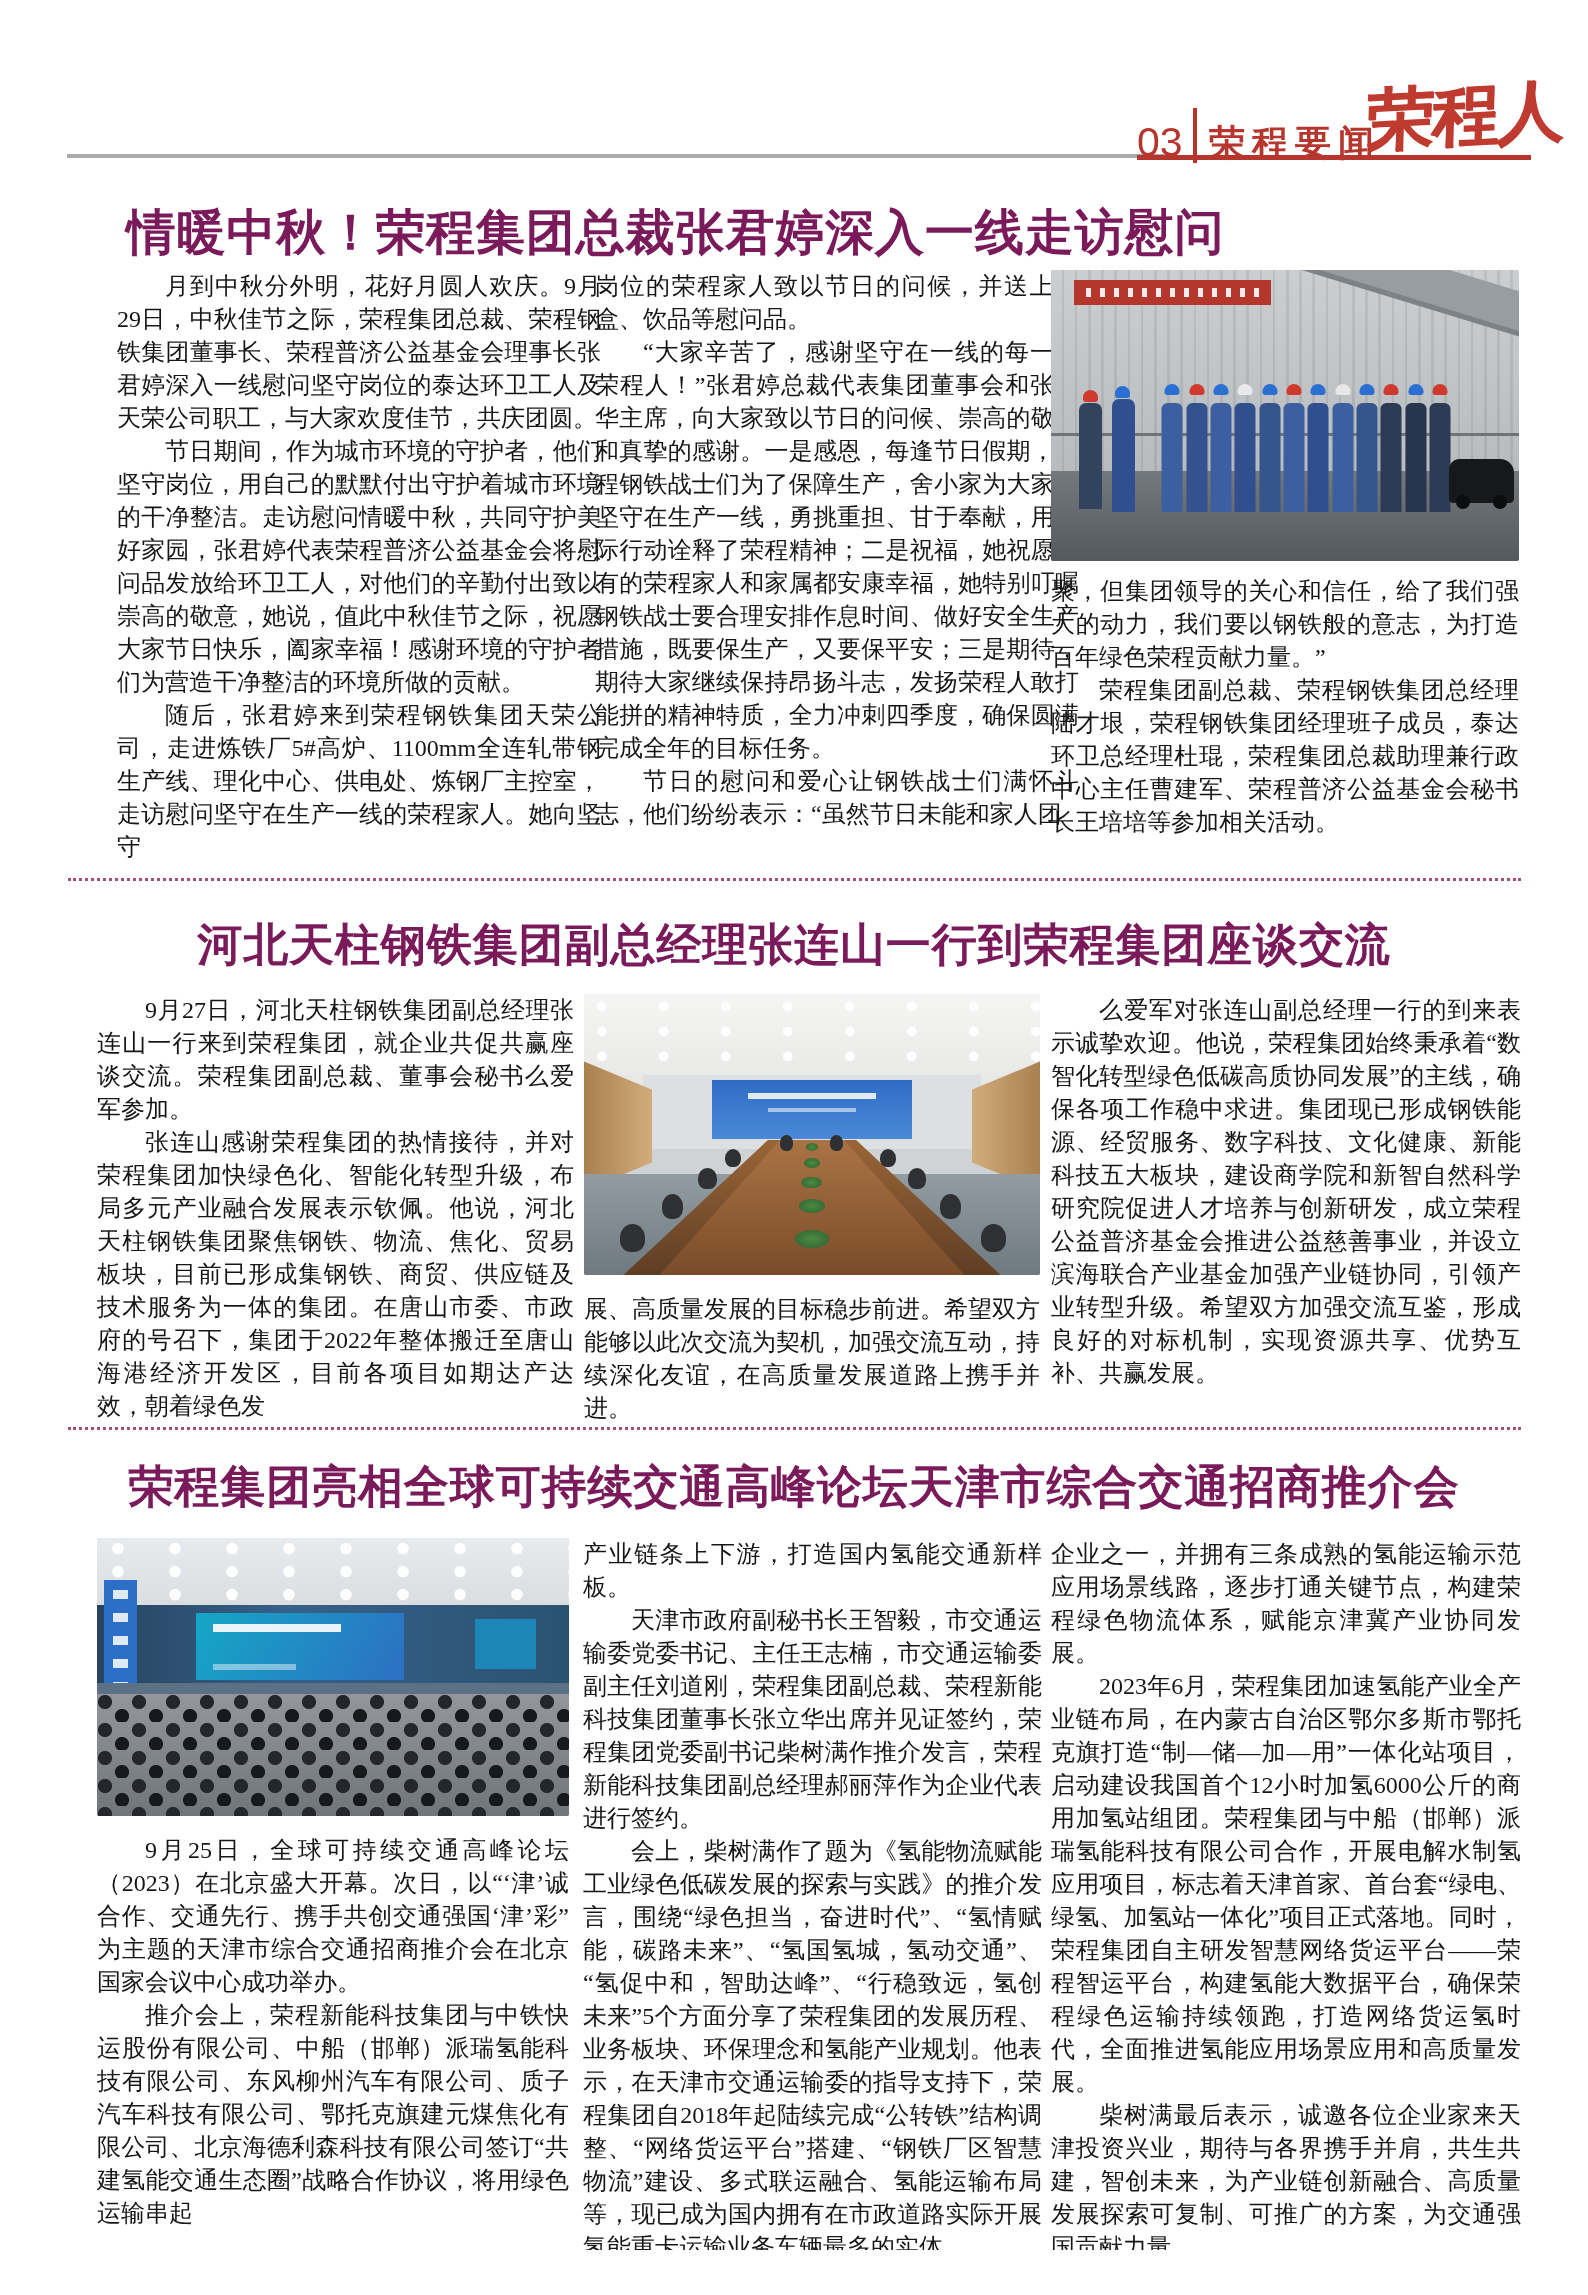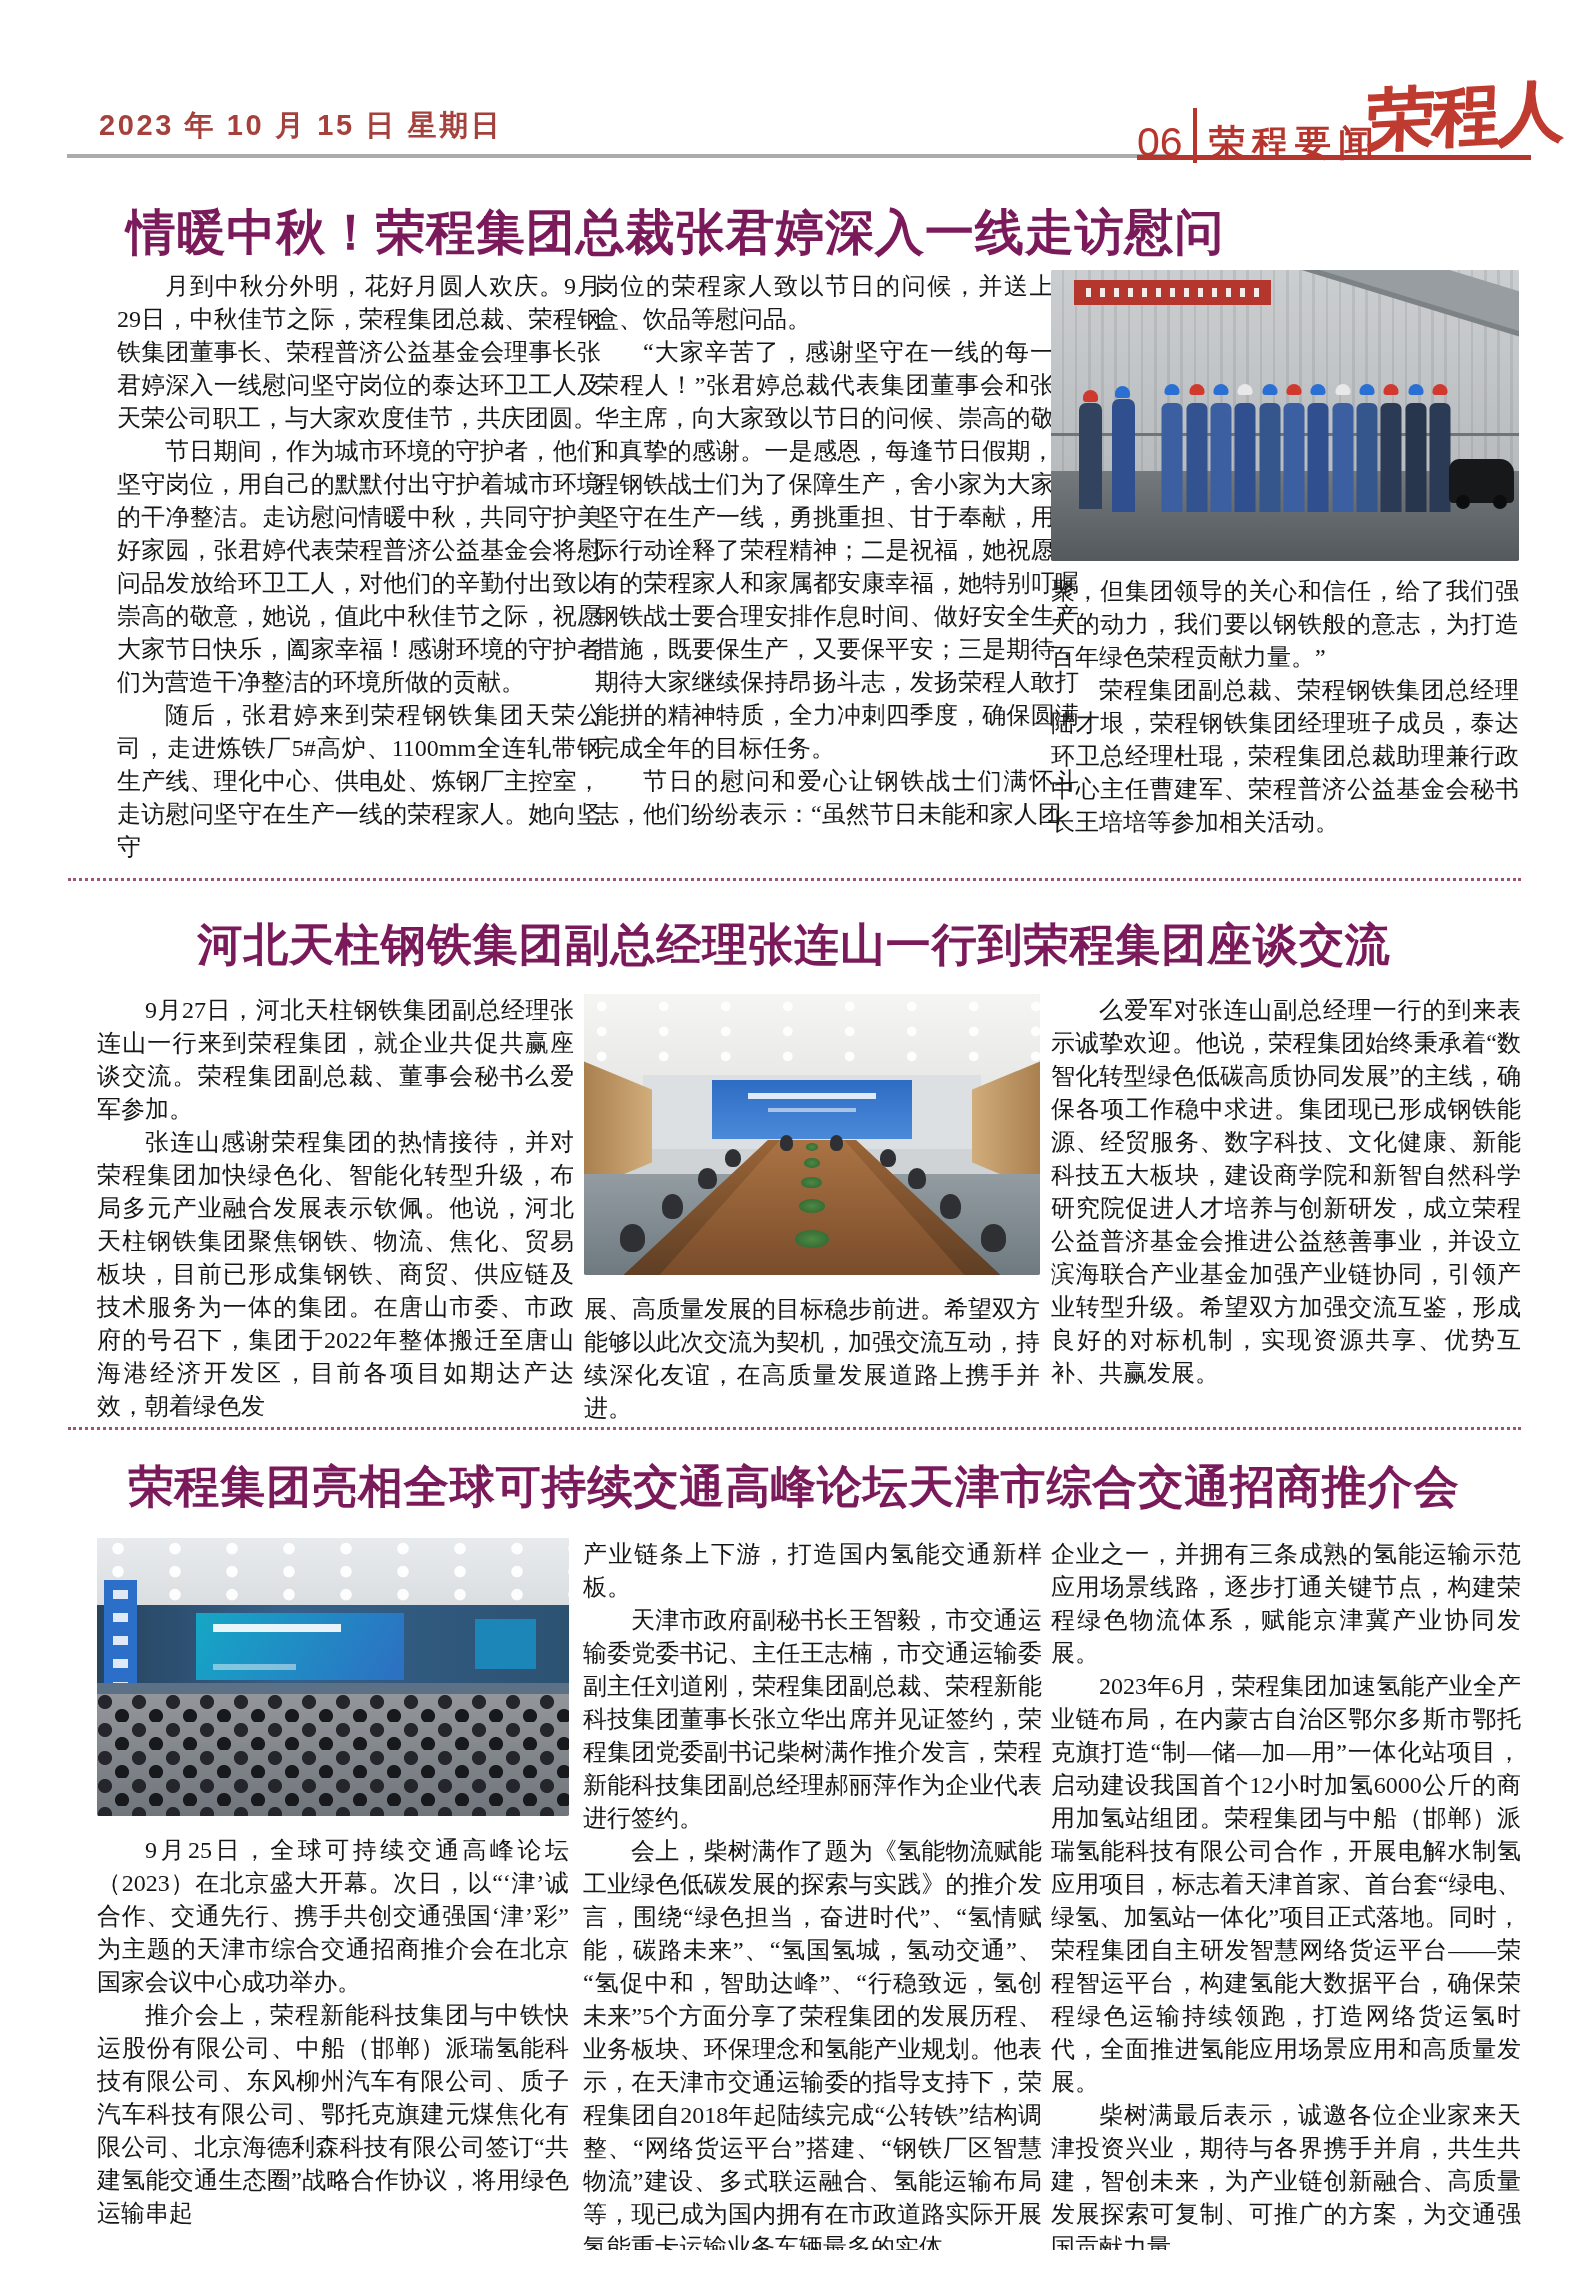--- a/index.html
+++ b/index.html
@@ -129,24 +129,23 @@
       radial-gradient(circle at 8px 8px,#24262b 6.6px,transparent 7.5px),
       radial-gradient(circle at 25px 22px,#17191d 6.6px,transparent 7.5px),
       linear-gradient(180deg,#93979c,#70757b);
       background-size:34px 28px,34px 28px,100% 100%;}
 </style>
 </head>
 <body>
 
 <div id="page">
 
-  <div class="hdr-date">2023 年 10 月 15 日  星期日</div>
   <div class="hdr-grayrule"></div>
   <div class="hdr-right">
-    <span class="hdr-pagenum">06</span>
+    <span class="hdr-pagenum">03</span>
     <span class="hdr-vbar"></span>
     <span class="hdr-section">荣程要闻</span>
   </div>
   <div class="hdr-redrule"></div>
   <div class="hdr-logo">荣程人</div>
 
   <h1 class="a-title" id="t1">情暖中秋！荣程集团总裁张君婷深入一线走访慰问</h1>
 
   <div class="col" id="a1c1">
     <p class="ind">月到中秋分外明，花好月圆人欢庆。9月29日，中秋佳节之际，荣程集团总裁、荣程钢铁集团董事长、荣程普济公益基金会理事长张君婷深入一线慰问坚守岗位的泰达环卫工人及天荣公司职工，与大家欢度佳节，共庆团圆。</p>

